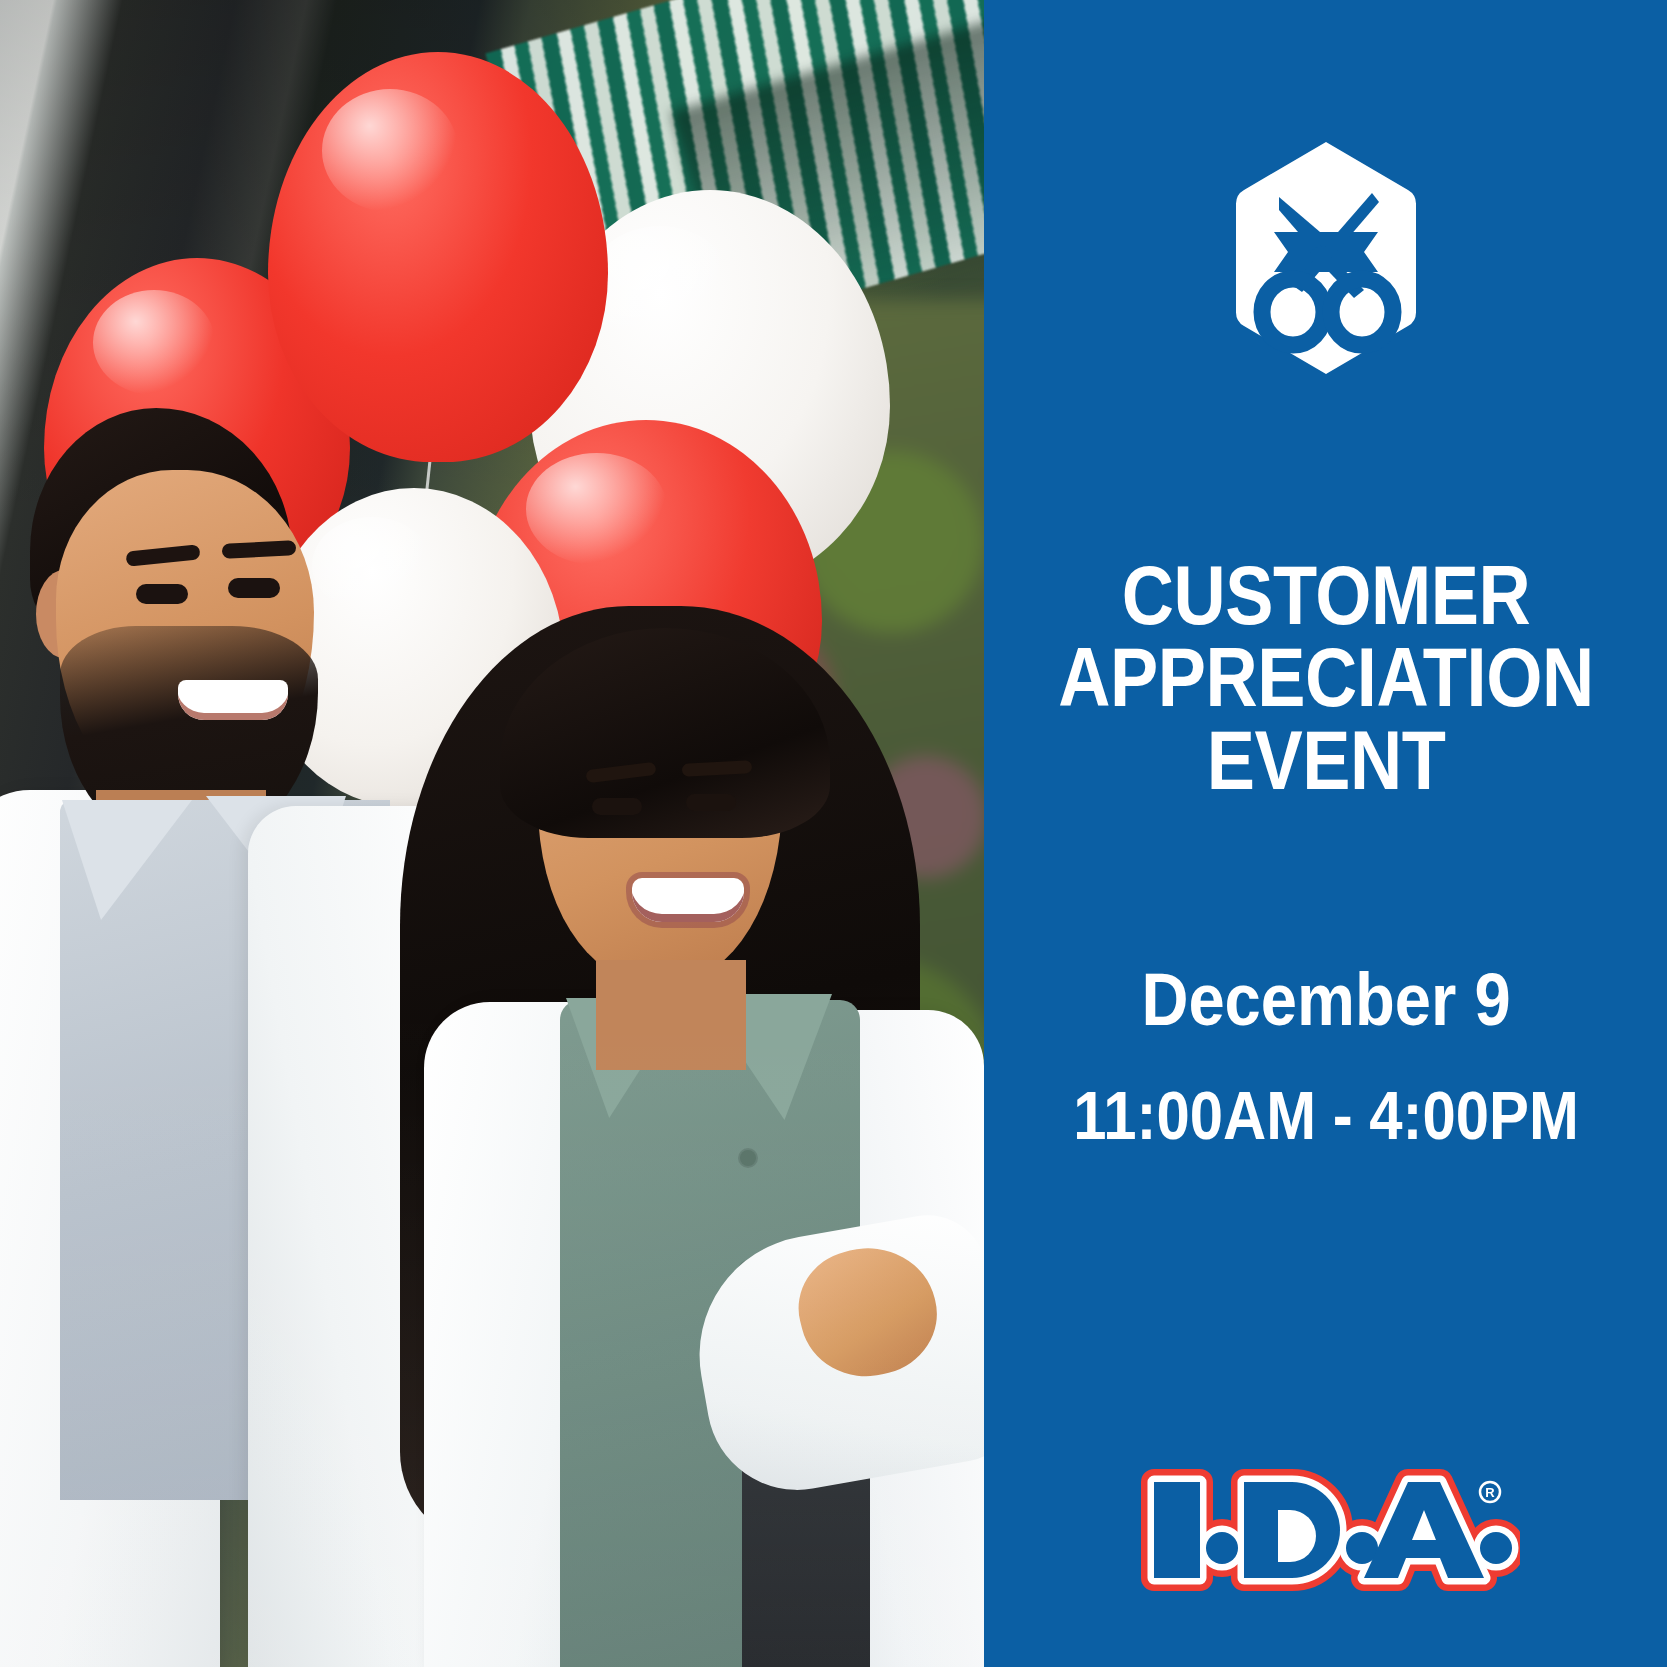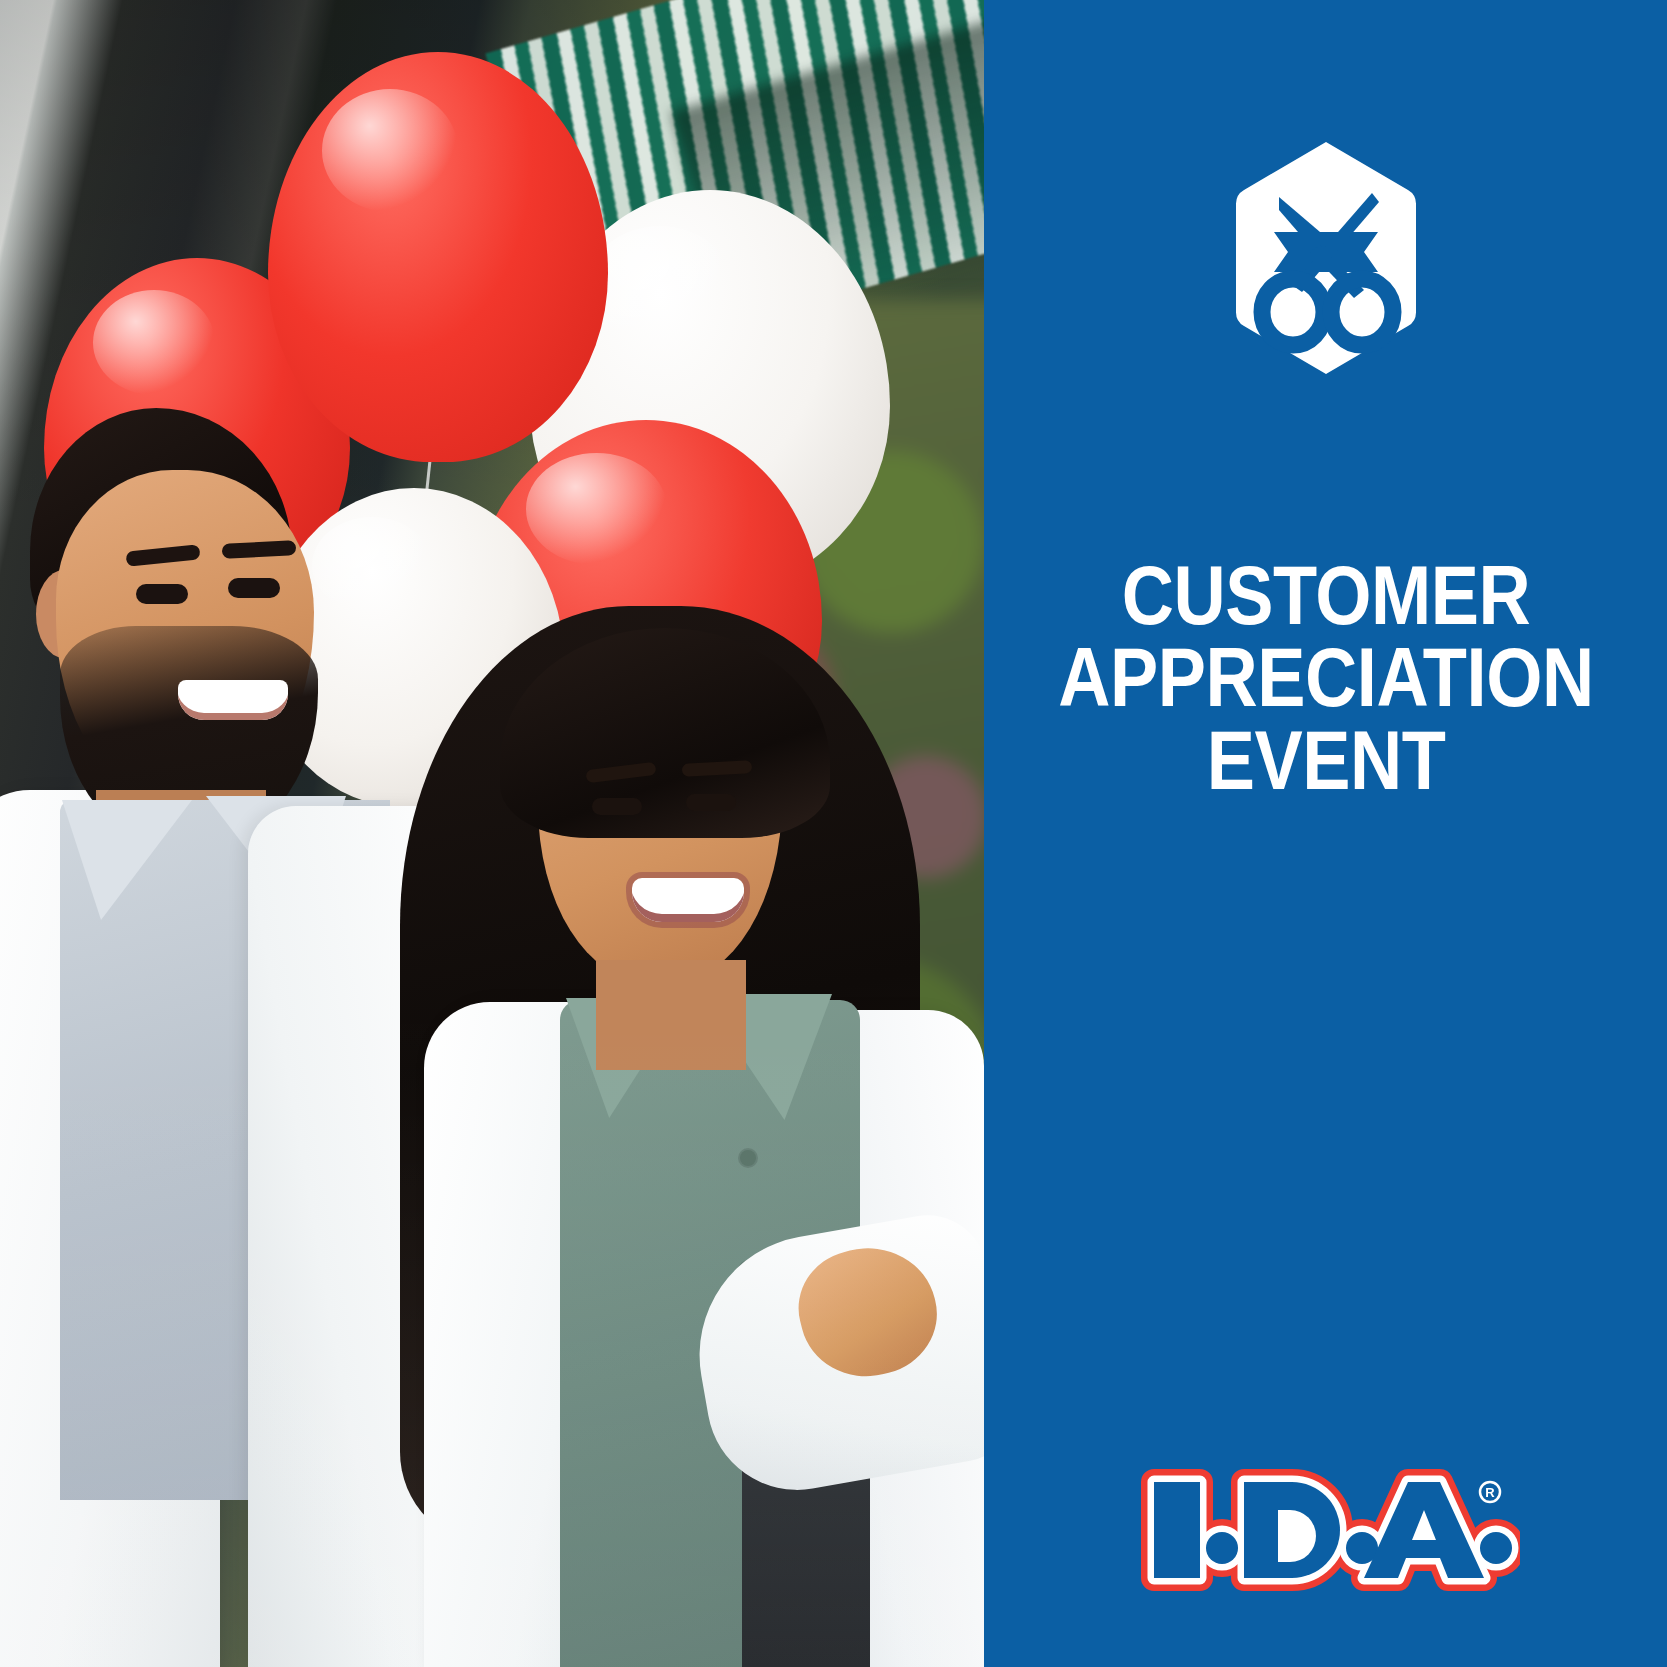--- a/index.html
+++ b/index.html
@@ -492,20 +492,24 @@
         <ellipse cx="126" cy="172" rx="31" ry="33" fill="none" stroke="#0b5fa4" stroke-width="17"></ellipse>
       </svg>
     </div>
 
     <div class="headline">
       <div>CUSTOMER</div>
       <div>APPRECIATION</div>
       <div>EVENT</div>
     </div>
 
+    <div class="datetime">
+      <div class="date-line">December 9</div>
+      <div class="time-line">11:00AM - 4:00PM</div>
+    </div>
 
     <div class="logo-wrap">
       <svg viewBox="0 0 380 130" aria-hidden="true">
         <defs>
 
           <g id="ida-glyphs">
 
             <rect x="14" y="16" width="46" height="96"></rect>
 
             <circle cx="82" cy="82" r="16"></circle>

